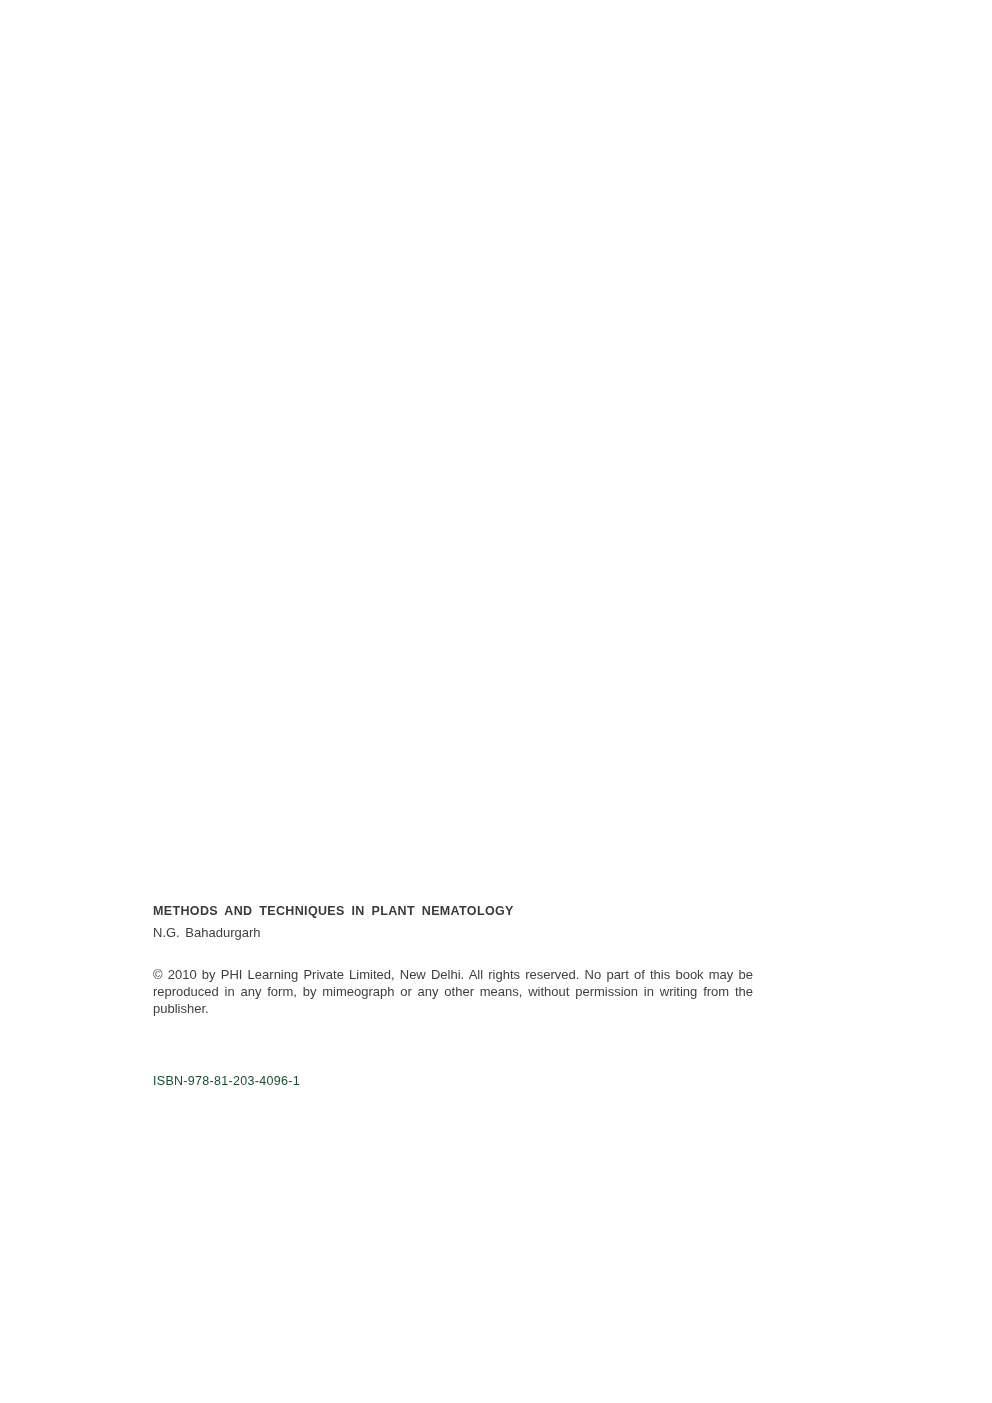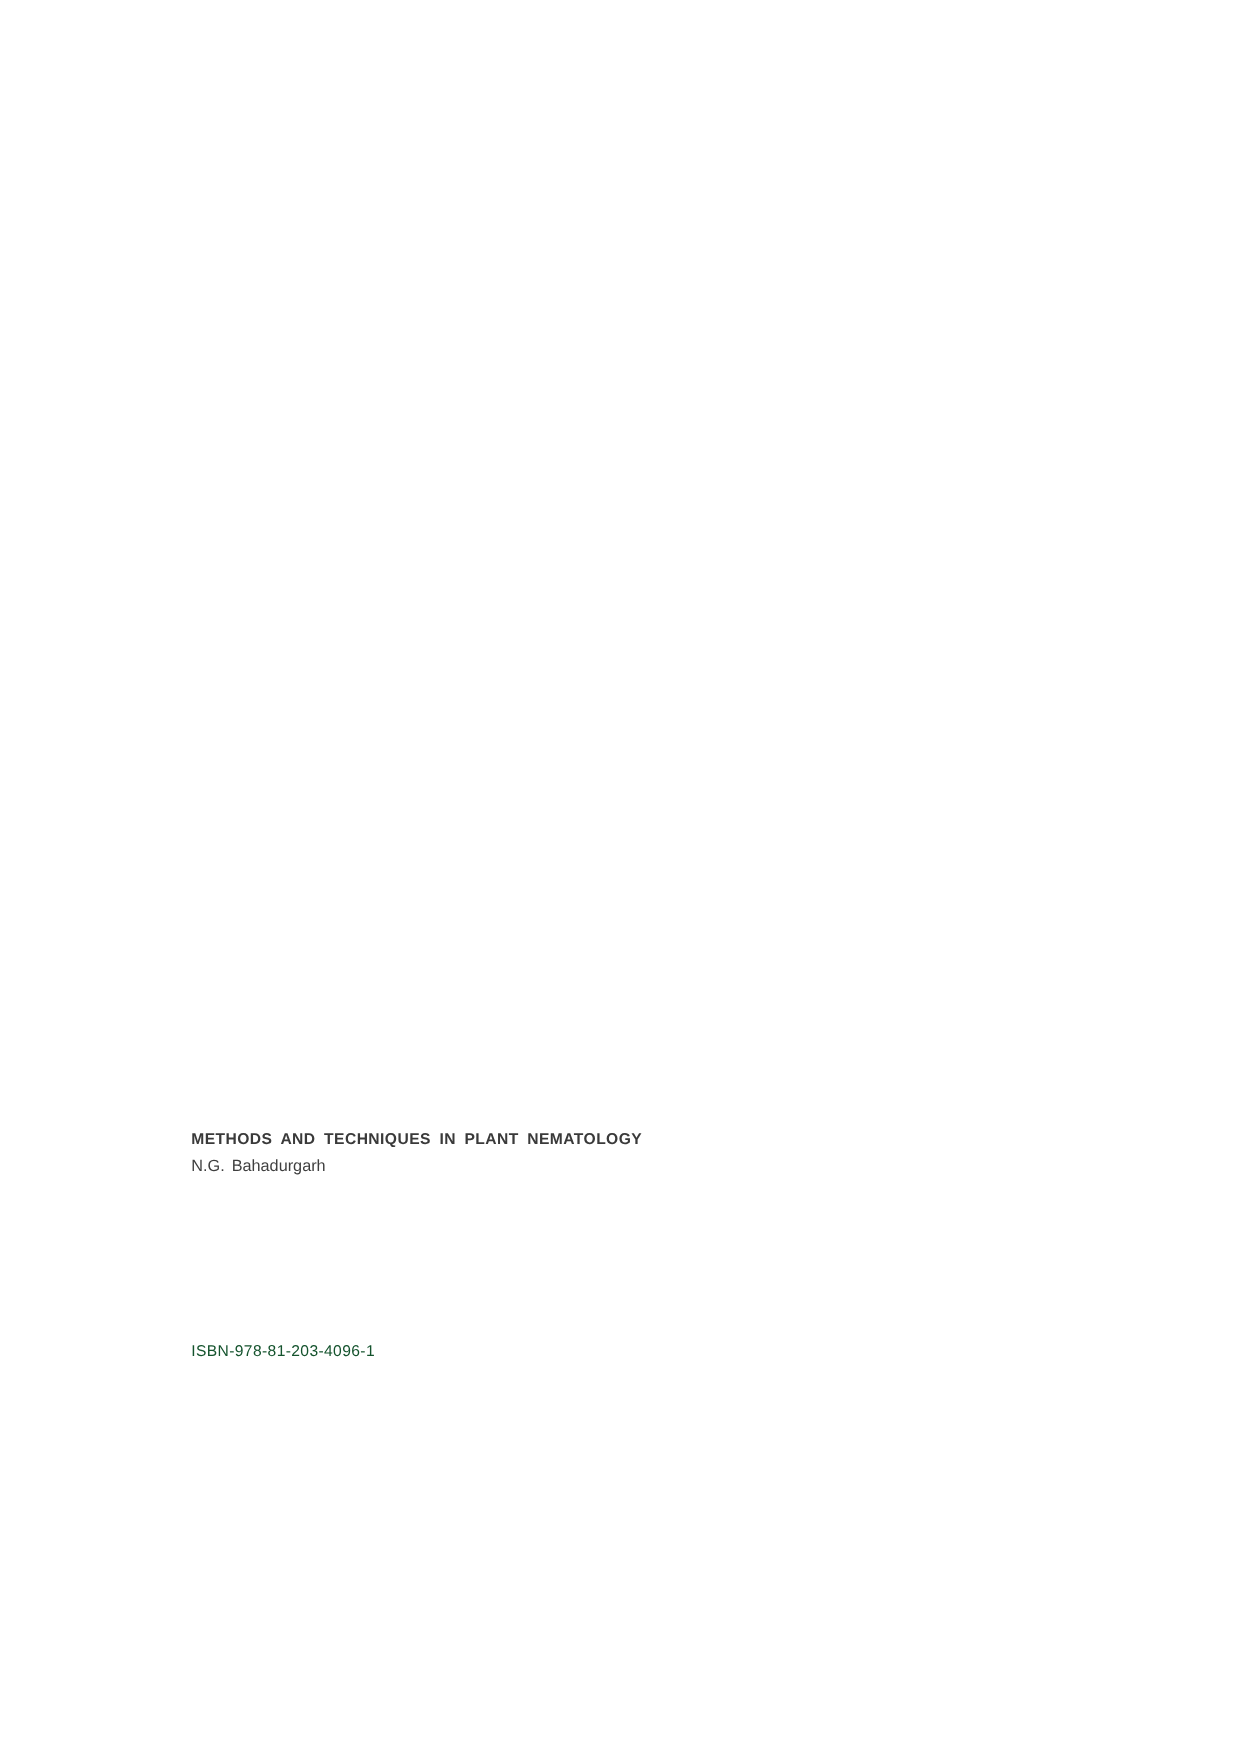--- a/index.html
+++ b/index.html
@@ -71,18 +71,19 @@
 </head>
 <body>
 
 <div class="page">
 
   <div class="textblock title-block">
     <div class="book-title">METHODS AND TECHNIQUES IN PLANT NEMATOLOGY</div>
     <div class="author">N.G. Bahadurgarh</div>
   </div>
 
+  <p class="textblock copyright-block">© 2010 by PHI Learning Private Limited, New Delhi. All rights reserved. No part of this book may be reproduced in any form, by mimeograph or any other means, without permission in writing from the publisher.</p>
 
   <div class="textblock isbn-line">ISBN-978-81-203-4096-1</div>
 
 
 
 </div>
 
 </body></html>

